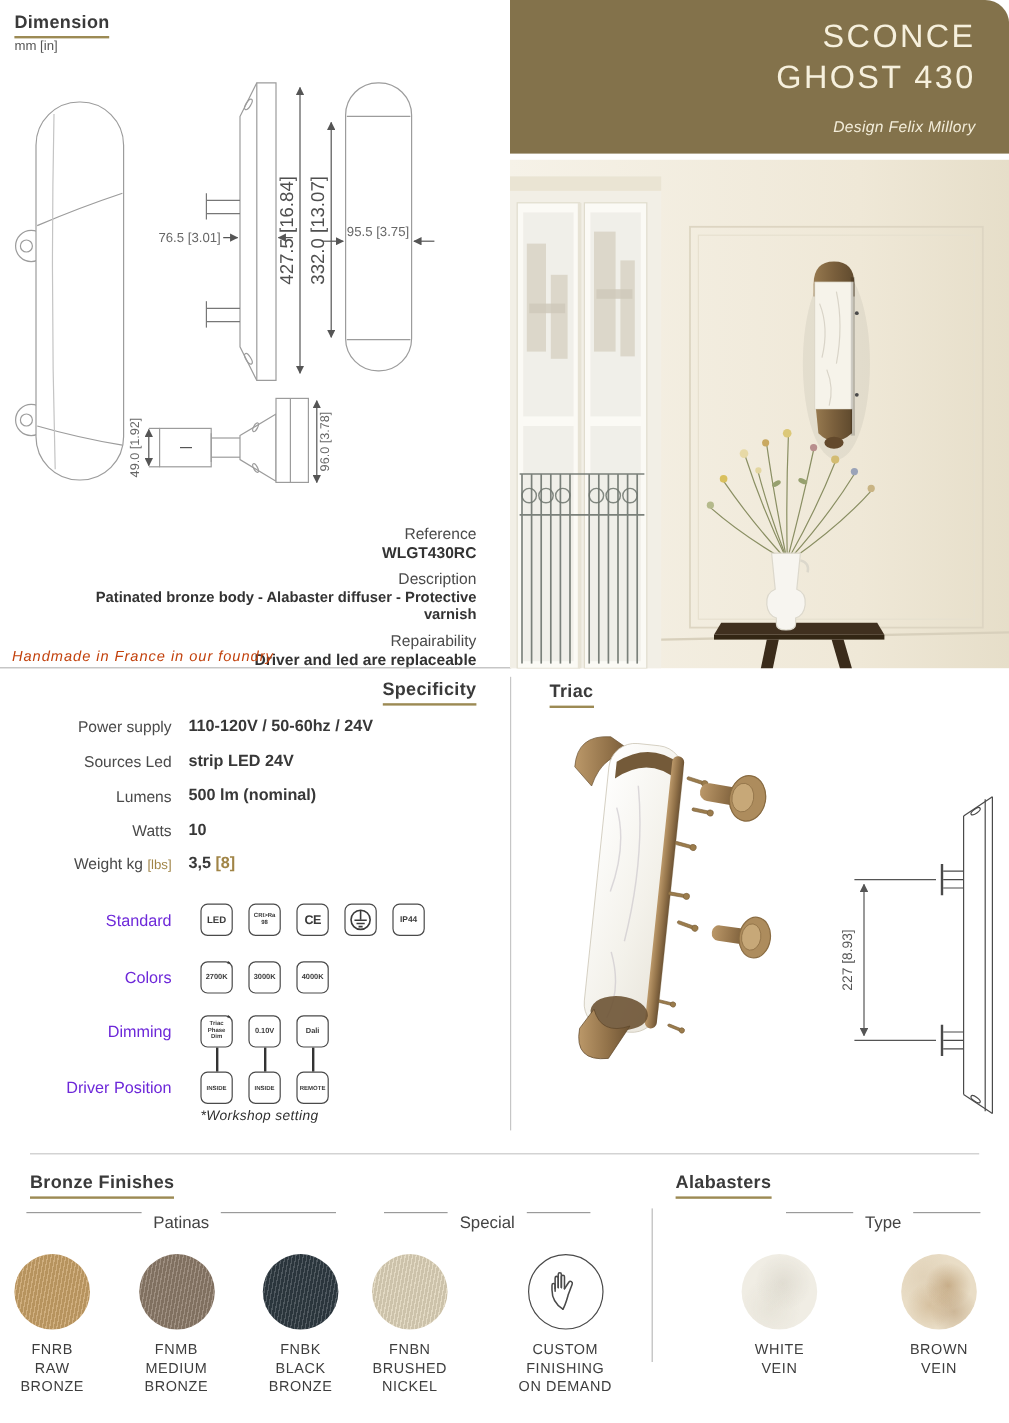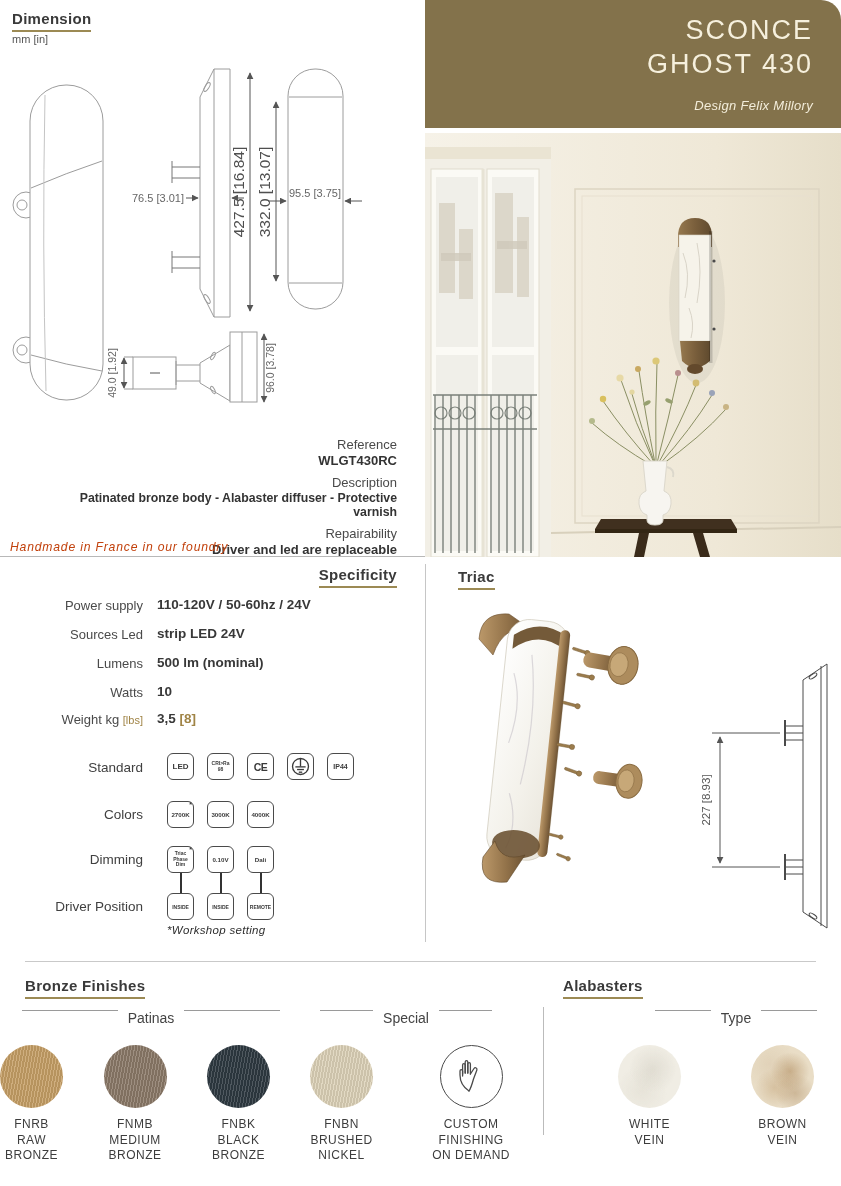--- a/index.html
+++ b/index.html
@@ -15,21 +15,21 @@
   .info .val{font-size:13px;font-weight:bold;color:#333;margin-bottom:7px;}
   .info .val.small{font-size:12.3px;}
   .handmade{left:10px;top:540px;font-size:12.2px;font-style:italic;letter-spacing:.8px;color:#c2410c;}
   .hline{background:#b8b8b8;height:1px;}
   .vline{background:#c6c6c6;width:1px;}
   .header{left:425px;top:0;width:416px;height:128px;box-sizing:border-box;
           padding:14px 28px 0 0;text-align:right;}
   .header .t{font-size:27px;letter-spacing:2px;color:#f6f0dd;line-height:1.25;}
   .header .d{font-size:13px;font-style:italic;color:#f3edda;margin-top:16px;letter-spacing:.3px;}
   .spec-label{position:absolute;left:0;width:143px;text-align:right;font-size:13px;color:#4a4a4a;}
-  .spec-label2{position:absolute;left:0;width:143px;text-align:right;font-size:13.5px;color:#404040;}
+  .spec-label2{position:absolute;left:0;width:143px;text-align:right;font-size:13.5px;color:#6d28d9;}
   .spec-value{position:absolute;left:157px;font-size:13.5px;font-weight:bold;color:#383838;}
   .suffix{font-weight:bold;}
   .badge-row{position:absolute;display:flex;gap:13px;}
   .badge{width:27px;height:27px;border:1.5px solid #4a4a4a;border-radius:6px;background:#fff;
          display:flex;align-items:center;justify-content:center;font-weight:bold;color:#3a3a3a;
          position:relative;box-sizing:border-box;text-align:center;}
   .badge .ml{white-space:pre-line;line-height:1.15;}
   .f8{font-size:8px;} .f5{font-size:5px;} .f11{font-size:10.5px;letter-spacing:-.5px;} .f7{font-size:7px;} .f6{font-size:6.2px;}
   .ast{position:absolute;top:-1px;right:1px;font-size:7px;font-weight:bold;color:#3a3a3a;}
   .conn{position:absolute;width:1.5px;height:20px;background:#333;}
@@ -488,21 +488,21 @@
       <div class="line"></div>
   </div>
   <div class="subhead" style="left:655px;top:1010px;width:162px">
     <div class="line"></div>
       <span>Type</span>
       <div class="line"></div>
   </div>
 
   <div class="abs vline" style="left:543px;top:1007px;height:128px;background:#bbb"></div>
 
-  <div class="swatch-row" style="left:0;top:1045px;width:270px">
+  <div class="swatch-row" style="left:12px;top:1045px;width:270px">
     <div class="swatch">
       <div class="circle brushed" style="background-color: rgb(198, 159, 102);"></div>
       <div class="slabel">FNRB
 RAW
 BRONZE</div>
     </div>
     <div class="swatch">
       <div class="circle brushed" style="background-color: rgb(139, 121, 104);"></div>
       <div class="slabel">FNMB
 MEDIUM

